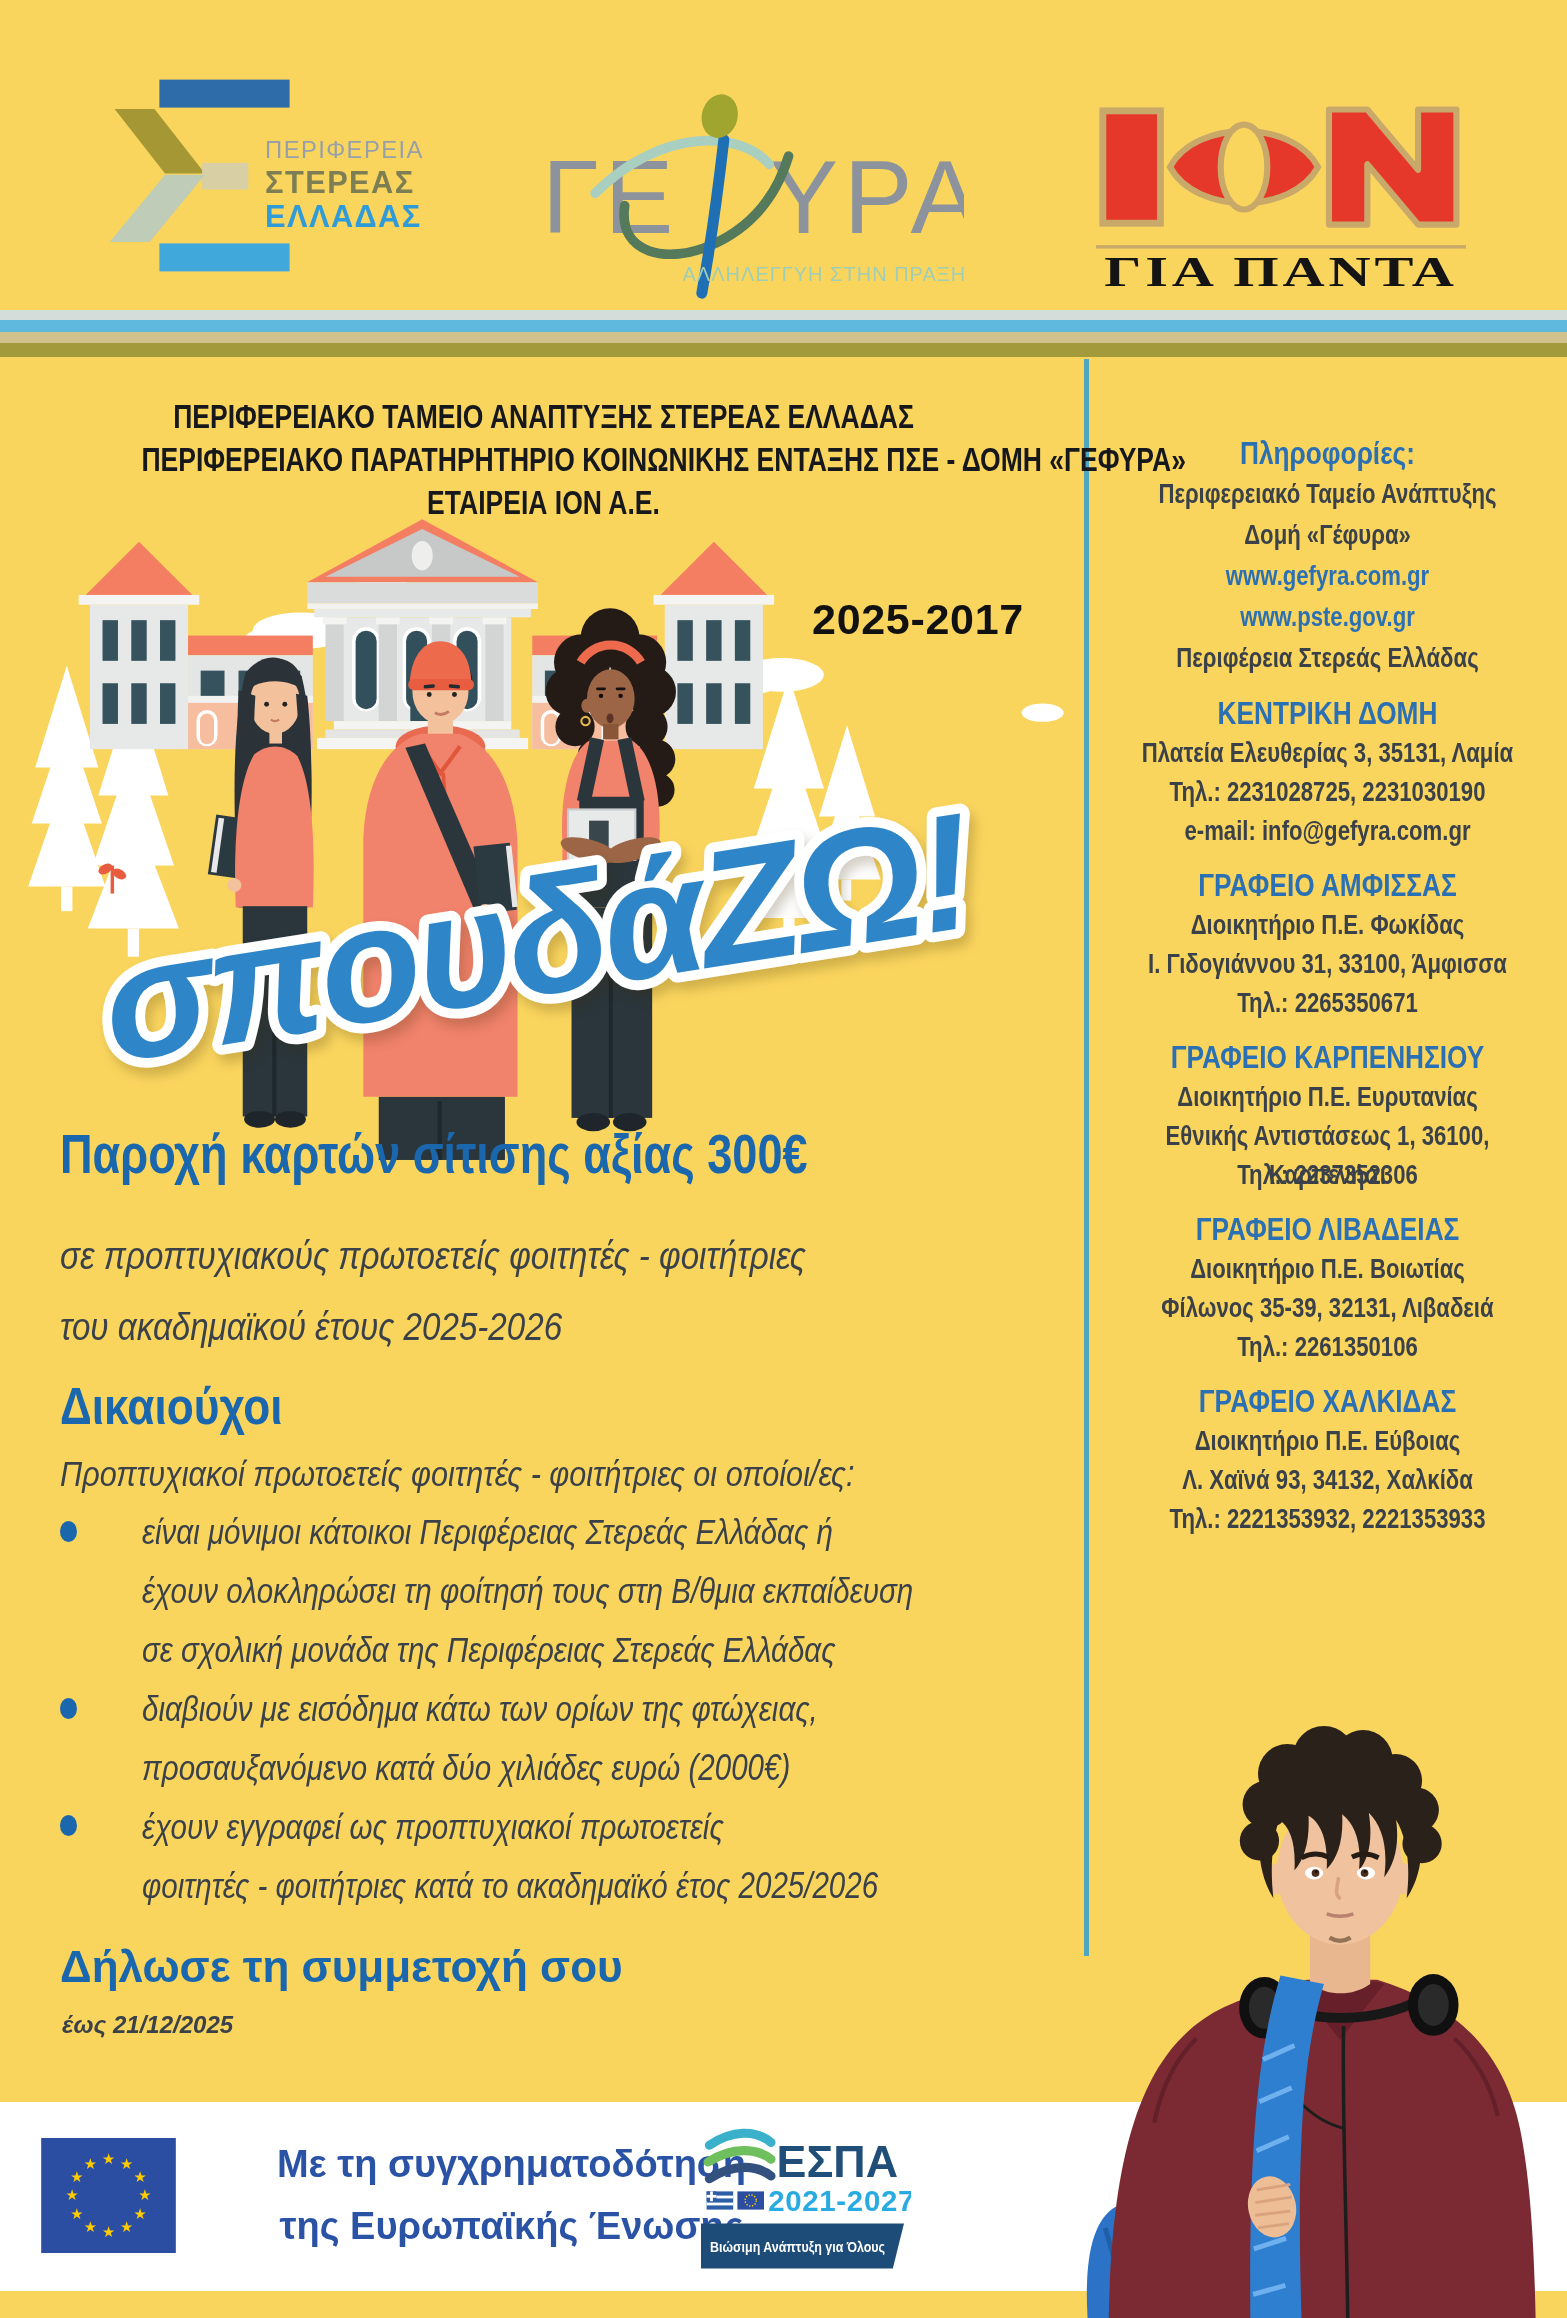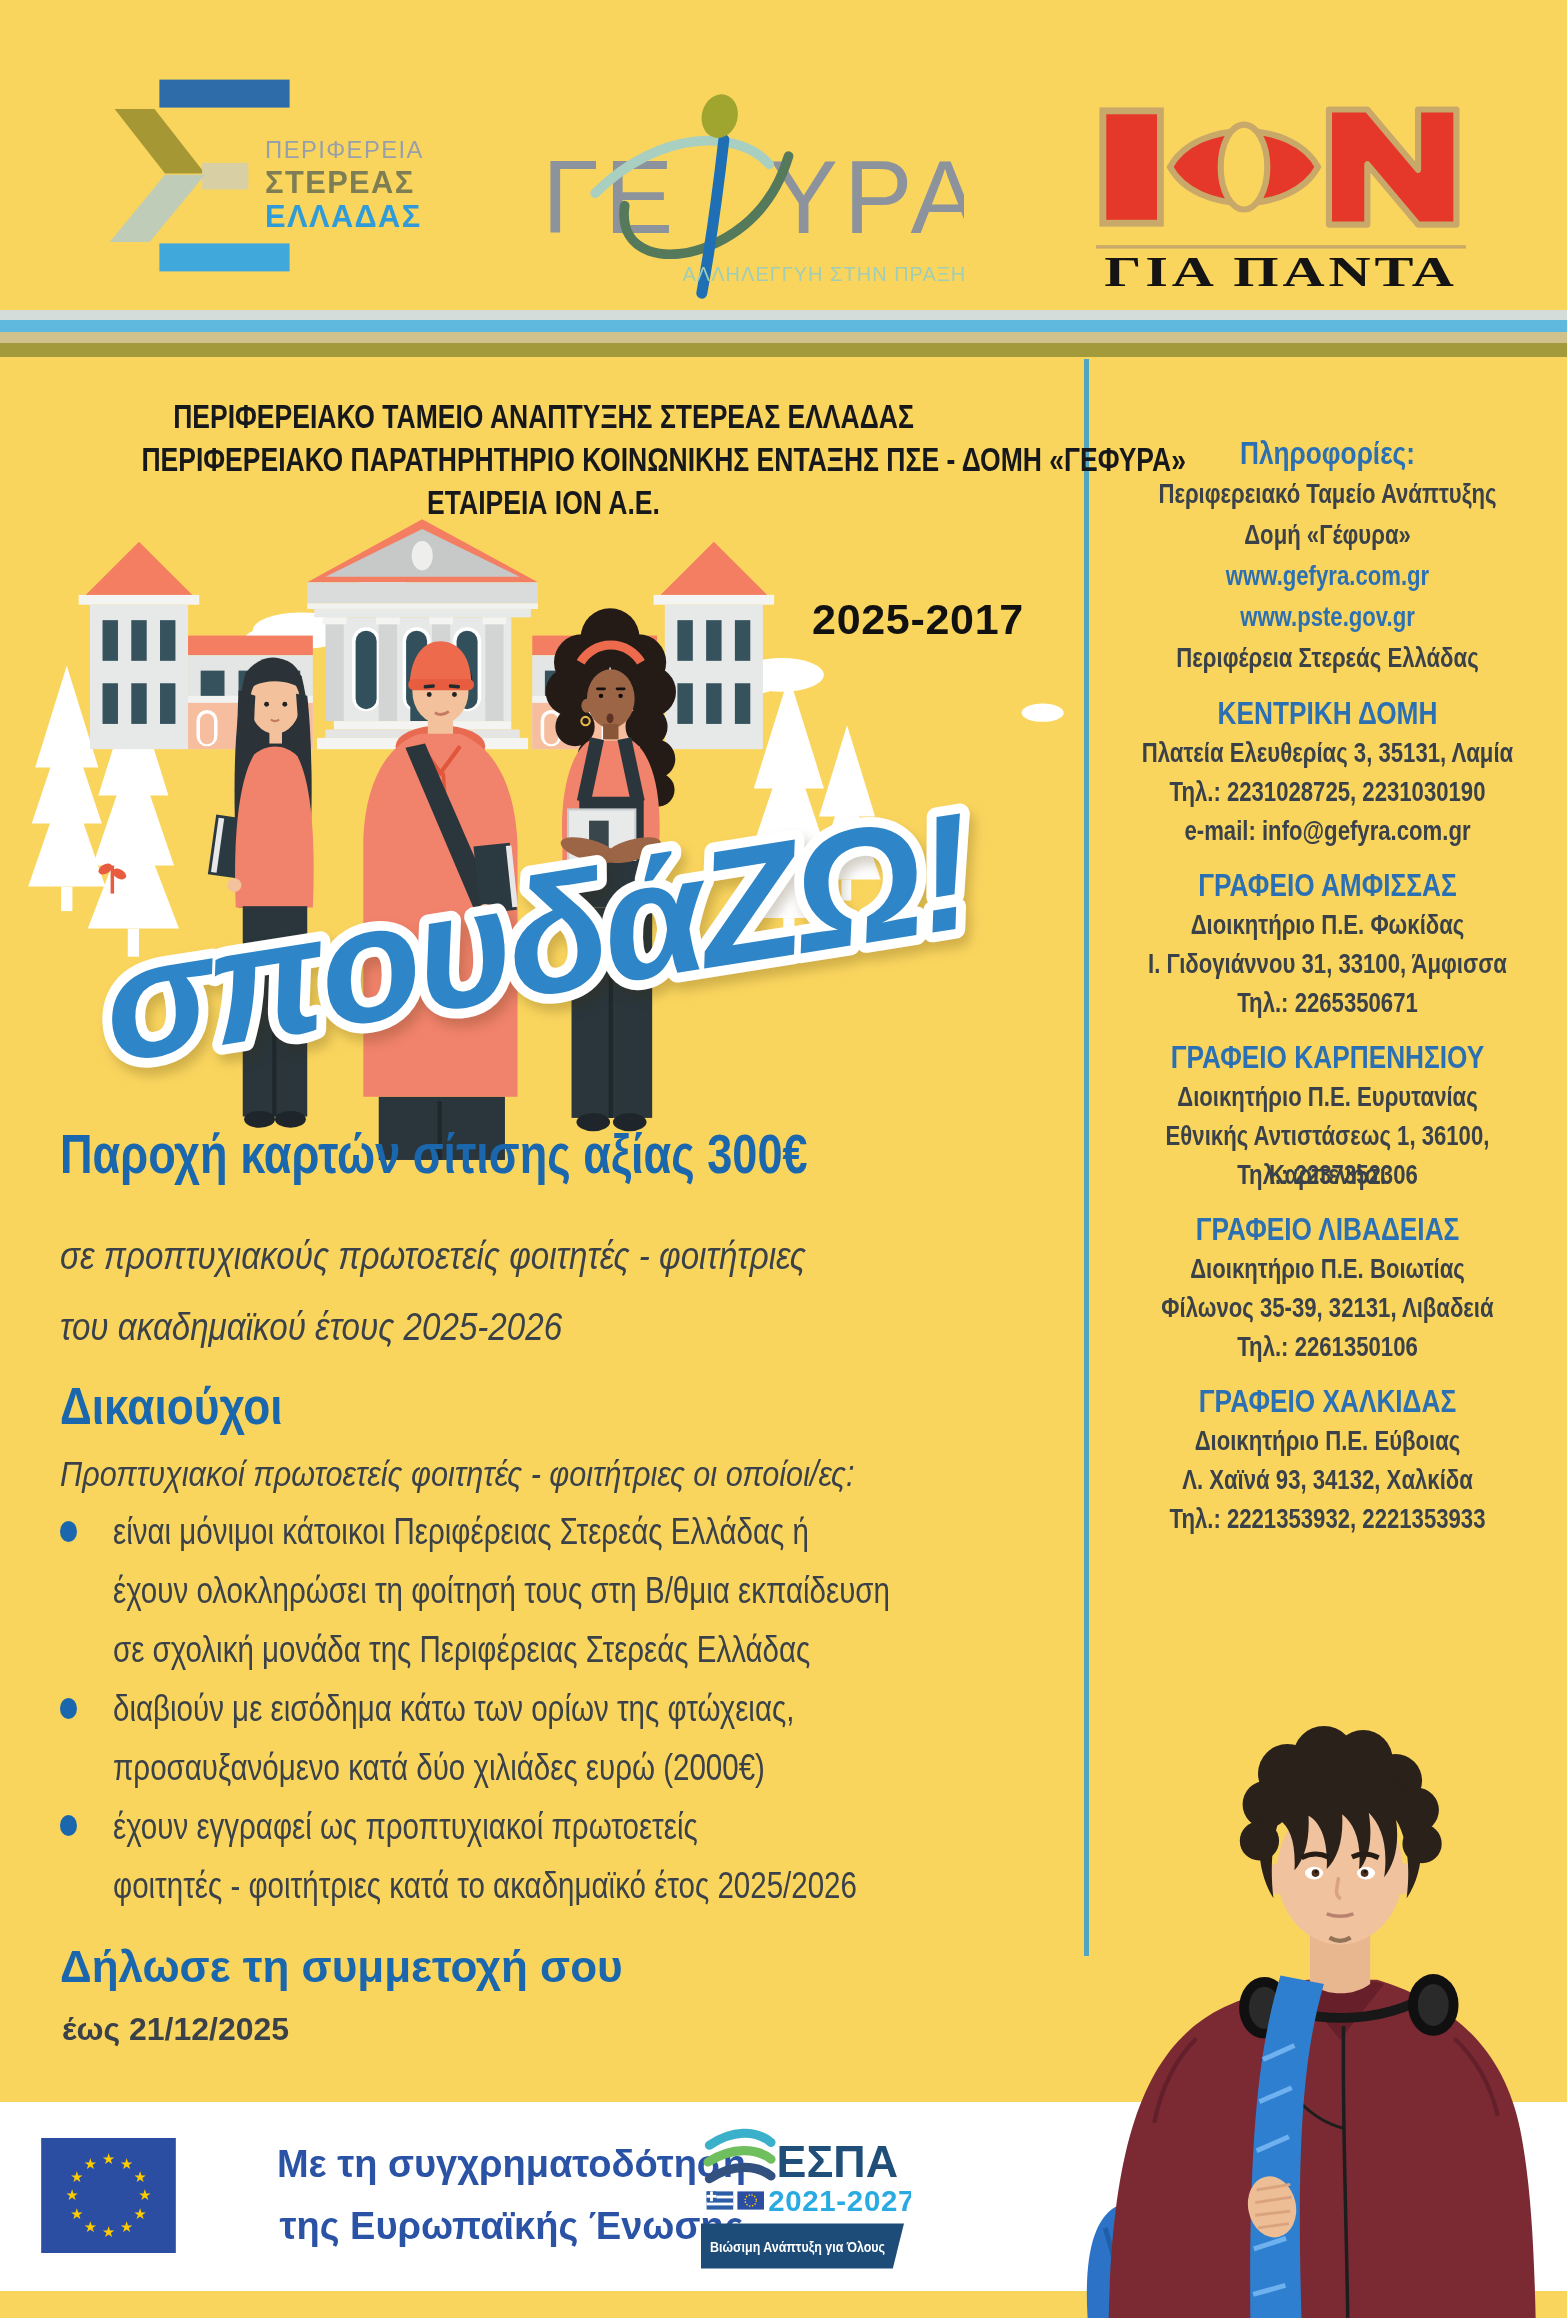--- a/index.html
+++ b/index.html
@@ -18,24 +18,24 @@
   .sx78{transform:scaleX(.78);transform-origin:50% 50%}
   .sx82l{transform:scaleX(.82);transform-origin:0 50%}
   .sx85l{transform:scaleX(.85);transform-origin:0 50%}
   .sx82c{transform:scaleX(.82);transform-origin:50% 50%}
   .stripe{position:absolute;left:0;width:1568px}
   .orgline{font-weight:bold;font-size:34px;color:#16181B;line-height:43px;text-align:center;width:100%}
   .headline{font-weight:bold;font-size:55px;color:var(--heading_blue)}
   .subline{font-style:italic;font-size:39px;color:var(--text_dark)}
   .b-title{font-weight:bold;font-size:52px;color:var(--heading_blue)}
   .b-intro{font-style:italic;font-size:36px;color:var(--text_dark)}
-  .b-line{height:59px;line-height:59px;font-size:36px;color:var(--text_dark);margin-left:53px}
+  .b-line{height:59px;line-height:59px;font-style:italic;font-size:36px;color:var(--text_dark);margin-left:82px}
   .dot{position:absolute;left:0;width:17px;height:21px;border-radius:50%;background:var(--heading_blue)}
   .cta{font-weight:bold;font-size:44px;color:var(--heading_blue)}
-  .cta-sub{font-weight:bold;font-size:32px;color:var(--text_dark)}
+  .cta-sub{font-weight:bold;font-style:italic;font-size:24px;color:var(--text_dark)}
   .year{font-weight:bold;font-size:43px;color:#111;letter-spacing:0.7px}
   .sidebar{position:absolute;left:1096px;top:433px;width:463px;text-align:center}
   .sb-label{font-weight:bold;font-size:32px;color:var(--sidebar_blue);height:41px;line-height:41px}
   .sb-line{font-size:27px;color:var(--text_dark);height:41px;line-height:41px;font-weight:bold}
   .sb-link{color:var(--sidebar_blue)}
   .sb-sec{margin-top:14px}
   .sb-sec .sb-title{font-weight:bold;font-size:32px;color:var(--sidebar_blue);height:41px;line-height:41px}
   .sb-sec .sb-line{height:39px;line-height:39px}
   .divider{position:absolute;left:1084px;top:359px;width:4.9px;height:1597px;background:var(--divider_teal)}
   .whiteband{position:absolute;left:0;top:2102px;width:1568px;height:189px;background:var(--white);z-index:1}

